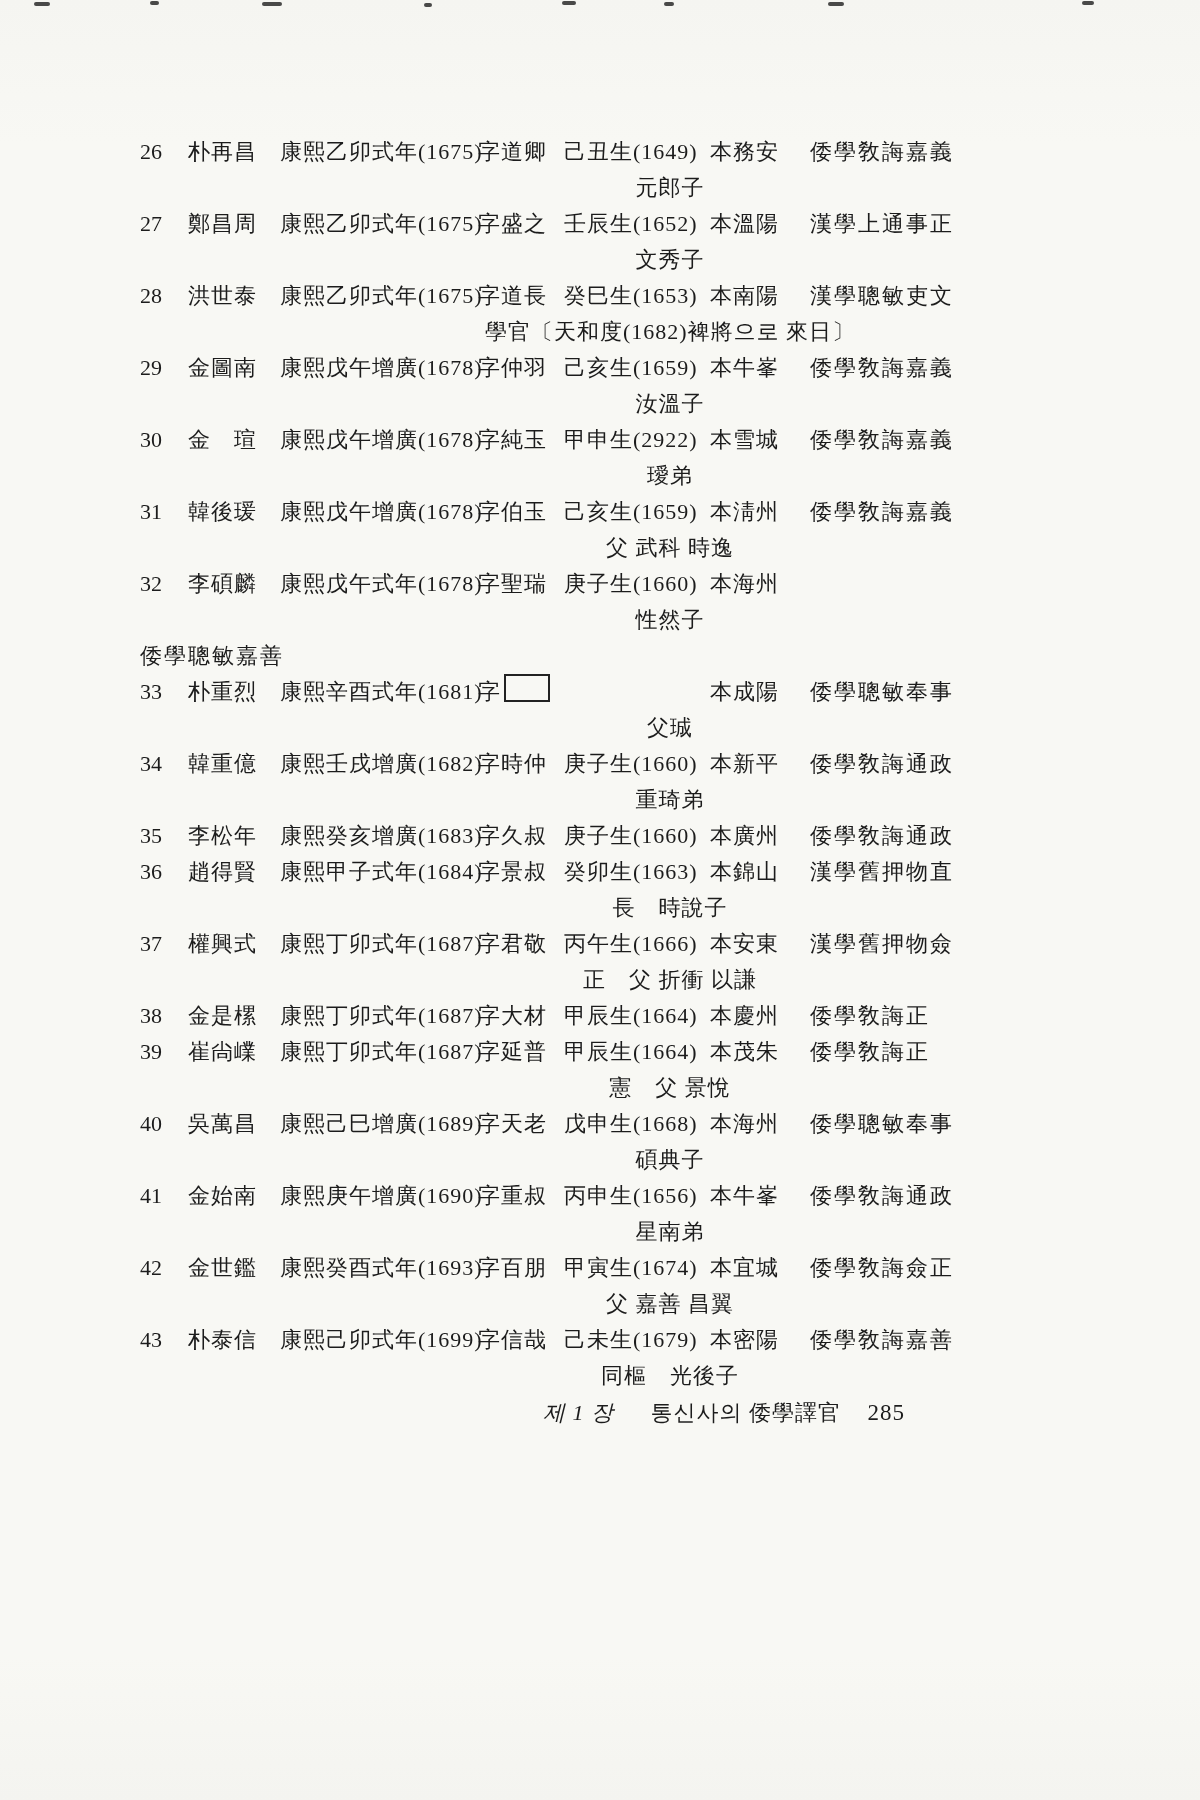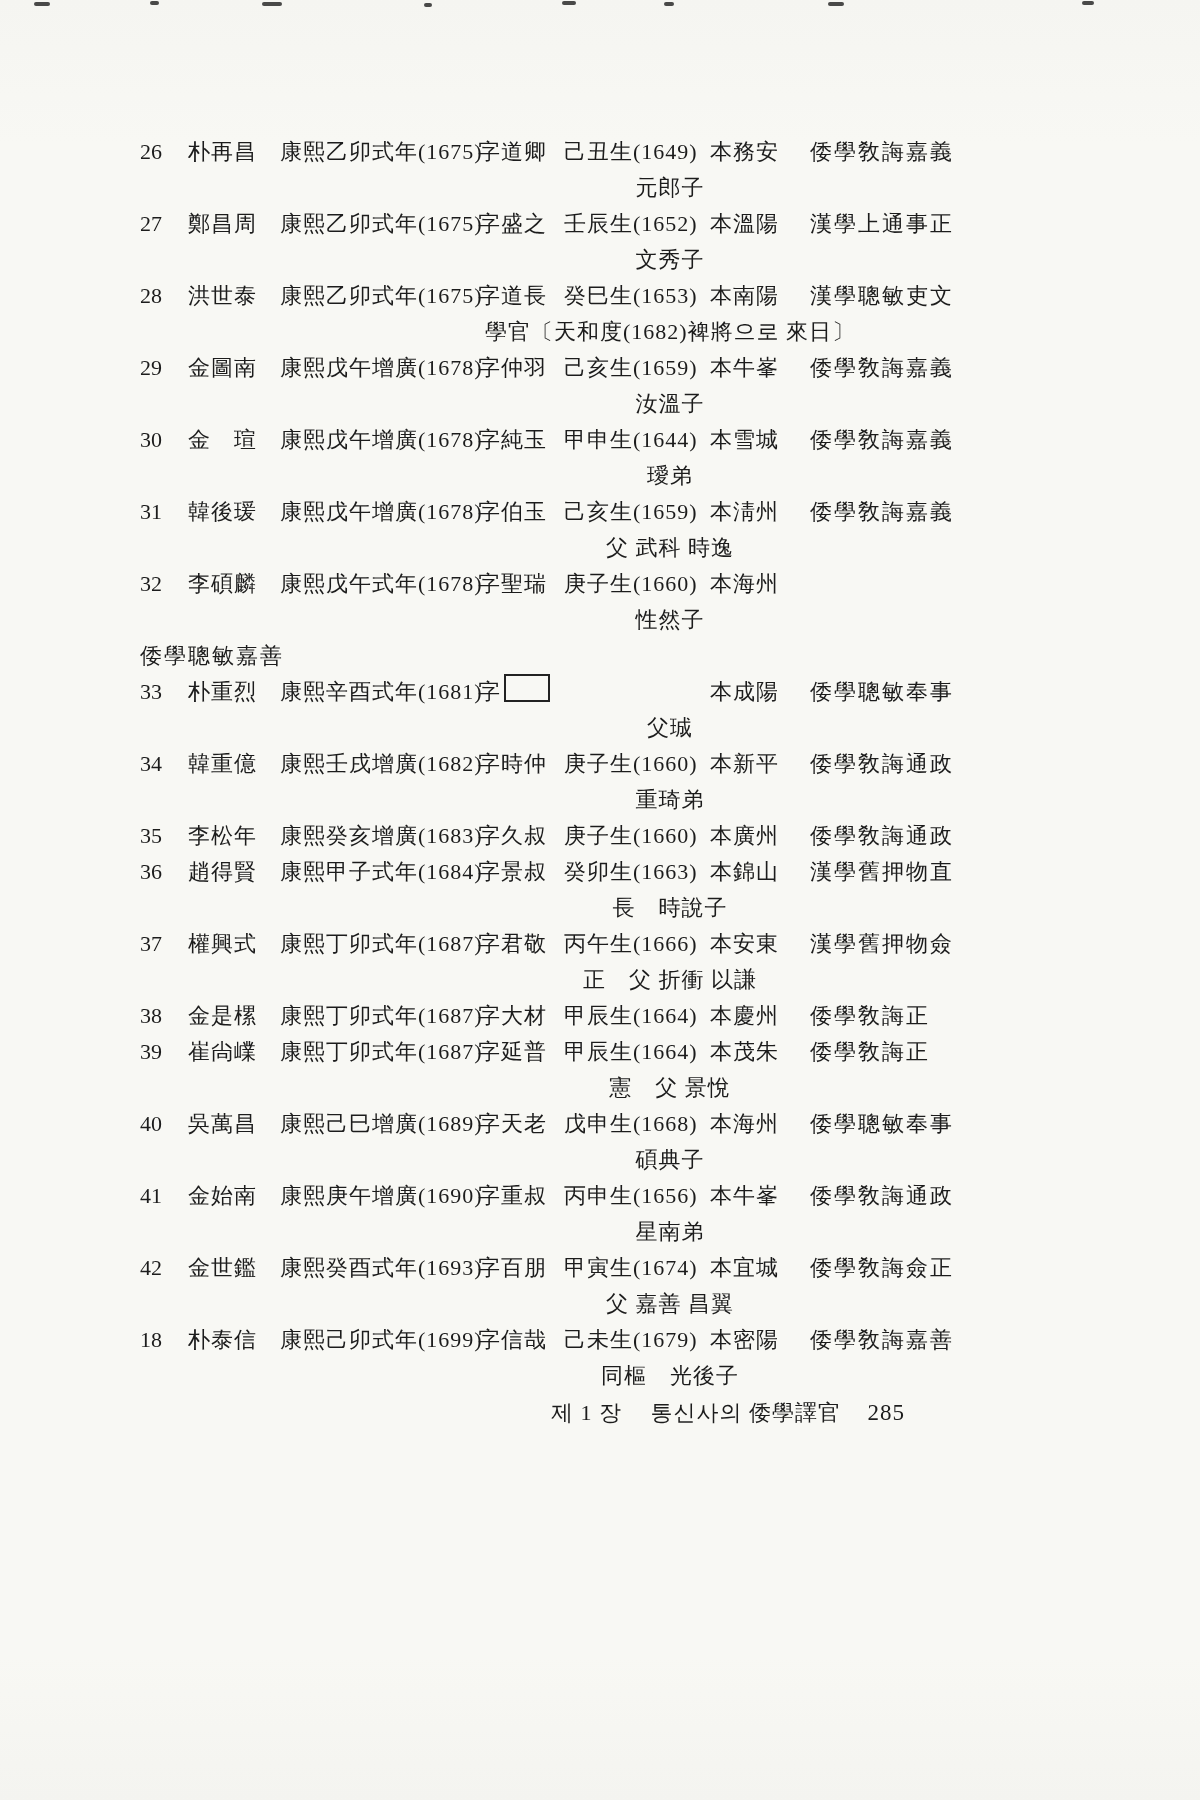--- a/index.html
+++ b/index.html
@@ -43,21 +43,21 @@
     margin-left:3px;
   }
   .footer{
     position:absolute;
     top:1398px;left:0;width:905px;
     text-align:right;
     font-size:22px;
     letter-spacing:1px;
     white-space:nowrap;
   }
-  .footer .chapter{margin-right:22px;}
+  .footer .chapter{margin-right:30px;font-style:italic;}
   .footer .section{margin-right:20px;}
   .footer .pagenum{font-size:23px;letter-spacing:1px;}
 </style>
 </head>
 <body>
 
 <div class="page">
 
   <div class="artifacts">
     <i></i>
@@ -113,21 +113,21 @@
       <span class="c origin">本牛峯</span>
       <span class="c position">倭學敎誨嘉義</span>
       <span class="c note">汝溫子</span>
     </section>
 
     <section class="entry">
       <span class="c no">30</span>
       <span class="c name">金　瑄</span>
       <span class="c exam">康熙戊午增廣(1678)</span>
       <span class="c courtesy"><span>字純玉</span></span>
-      <span class="c birth">甲申生(1644)</span>
+      <span class="c birth">甲申生(2922)</span>
       <span class="c origin">本雪城</span>
       <span class="c position">倭學敎誨嘉義</span>
       <span class="c note">璦弟</span>
     </section>
 
     <section class="entry">
       <span class="c no">31</span>
       <span class="c name">韓後瑗</span>
       <span class="c exam">康熙戊午增廣(1678)</span>
       <span class="c courtesy"><span>字伯玉</span></span>
@@ -251,21 +251,21 @@
       <span class="c name">金世鑑</span>
       <span class="c exam">康熙癸酉式年(1693)</span>
       <span class="c courtesy"><span>字百朋</span></span>
       <span class="c birth">甲寅生(1674)</span>
       <span class="c origin">本宜城</span>
       <span class="c position">倭學敎誨僉正</span>
       <span class="c note">父 嘉善 昌翼</span>
     </section>
 
     <section class="entry">
-      <span class="c no">18</span>
+      <span class="c no">43</span>
       <span class="c name">朴泰信</span>
       <span class="c exam">康熙己卯式年(1699)</span>
       <span class="c courtesy"><span>字信哉</span></span>
       <span class="c birth">己未生(1679)</span>
       <span class="c origin">本密陽</span>
       <span class="c position">倭學敎誨嘉善</span>
       <span class="c note">同樞　光後子</span>
     </section>
   </main>
 

